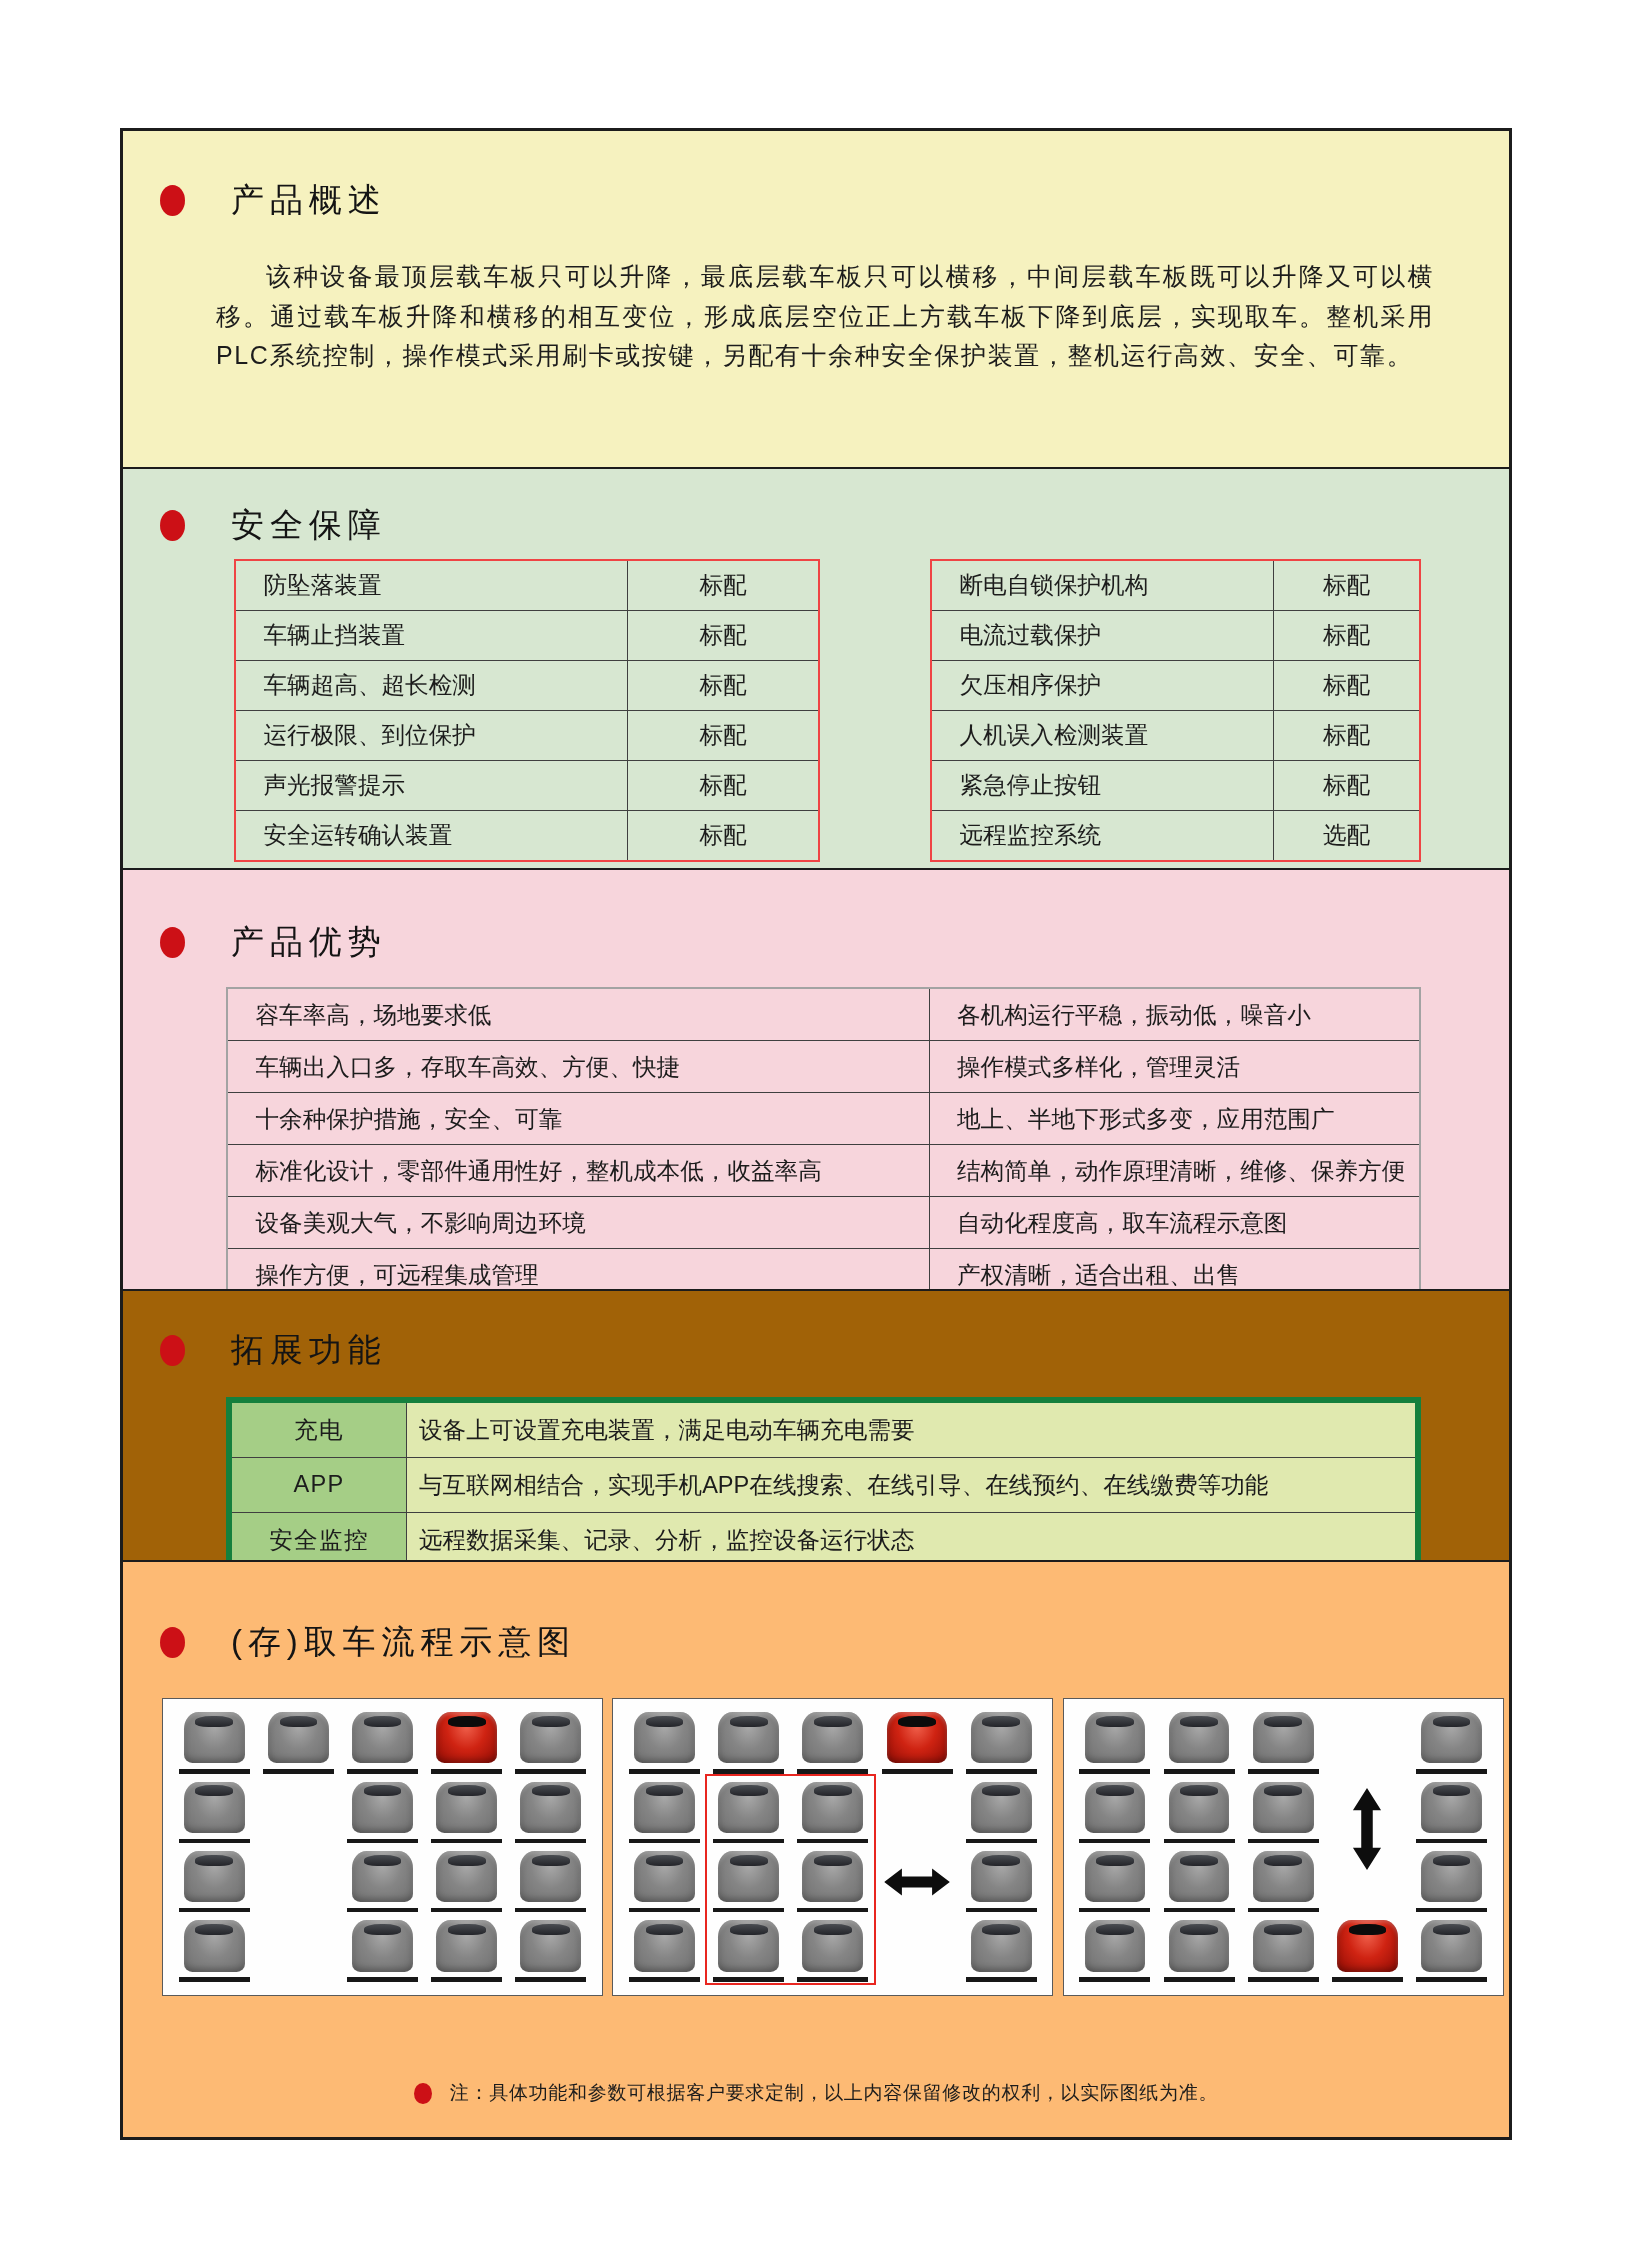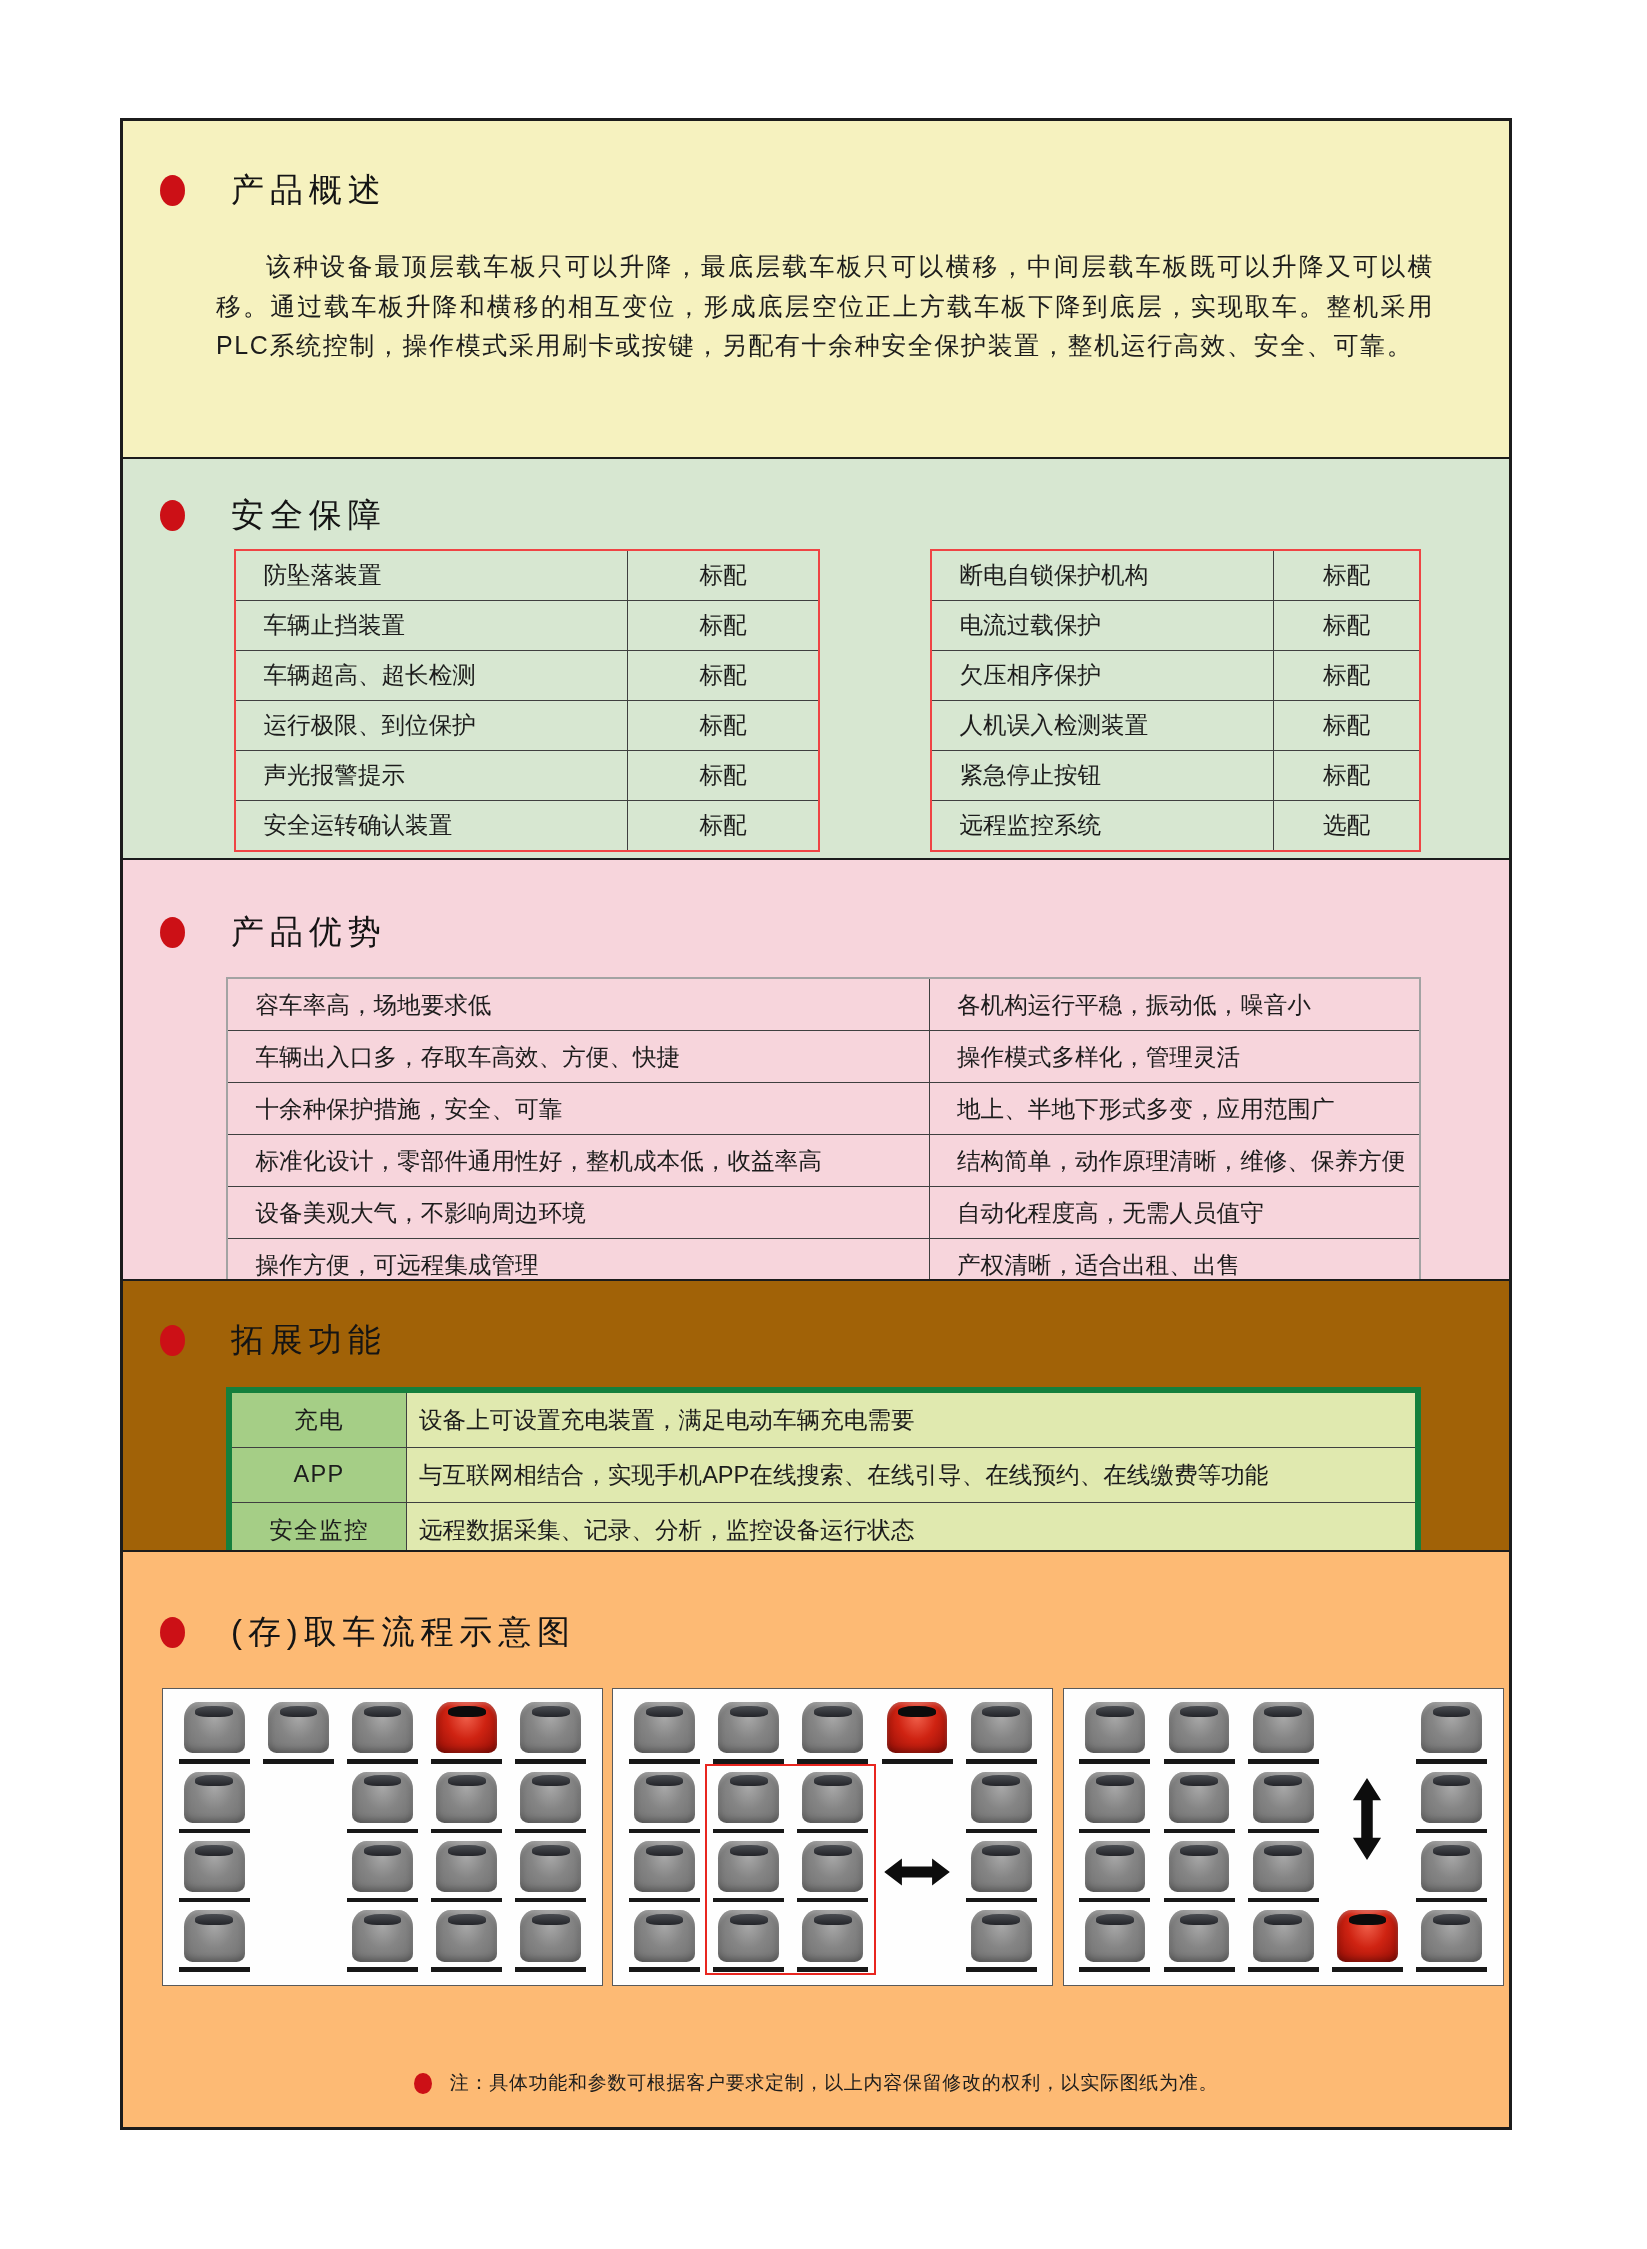--- a/index.html
+++ b/index.html
@@ -1,21 +1,21 @@
 <!DOCTYPE html>
 <html style="font-size:10.5px"><head>
 <meta charset="utf-8">
 <style>
   html,body{margin:0;padding:0;}
   body{
     width:1647px;height:2250px;background:#ffffff;position:relative;overflow:hidden;
     font-family:"Liberation Sans","DejaVu Sans",sans-serif;color:#1c1c1c;
   }
   .content{
-    position:absolute;left:120px;top:118px;width:1392px;height:2012px;
+    position:absolute;left:120px;top:128px;width:1392px;height:2012px;
     border:3.3px solid #1c1c1c;box-sizing:border-box;display:flex;flex-direction:column;
   }
   section{box-sizing:border-box;}
   .s1{height:336px;background:#f6f2bf;}
   .s2{height:401px;background:#d7e7d1;border-top:2px solid #1c1c1c;}
   .s3{height:421px;background:#f7d5dc;border-top:2px solid #1c1c1c;}
   .s4{height:271px;background:#a16207;border-top:2px solid #1c1c1c;}
   .s5{flex:1;background:#fdba74;border-top:2px solid #1c1c1c;display:flex;flex-direction:column;}
 
   .sec-title{display:flex;align-items:center;gap:46px;padding-left:37px;}
@@ -183,21 +183,21 @@
         <tr>
             <td class="l">十余种保护措施，安全、可靠</td>
             <td class="r">地上、半地下形式多变，应用范围广</td>
           </tr>
         <tr>
             <td class="l">标准化设计，零部件通用性好，整机成本低，收益率高</td>
             <td class="r">结构简单，动作原理清晰，维修、保养方便</td>
           </tr>
         <tr>
             <td class="l">设备美观大气，不影响周边环境</td>
-            <td class="r">自动化程度高，无需人员值守</td>
+            <td class="r">自动化程度高，取车流程示意图</td>
           </tr>
         <tr>
             <td class="l">操作方便，可远程集成管理</td>
             <td class="r">产权清晰，适合出租、出售</td>
           </tr>
       </tbody>
     </table>
   </section>
 
   <section class="s4">

